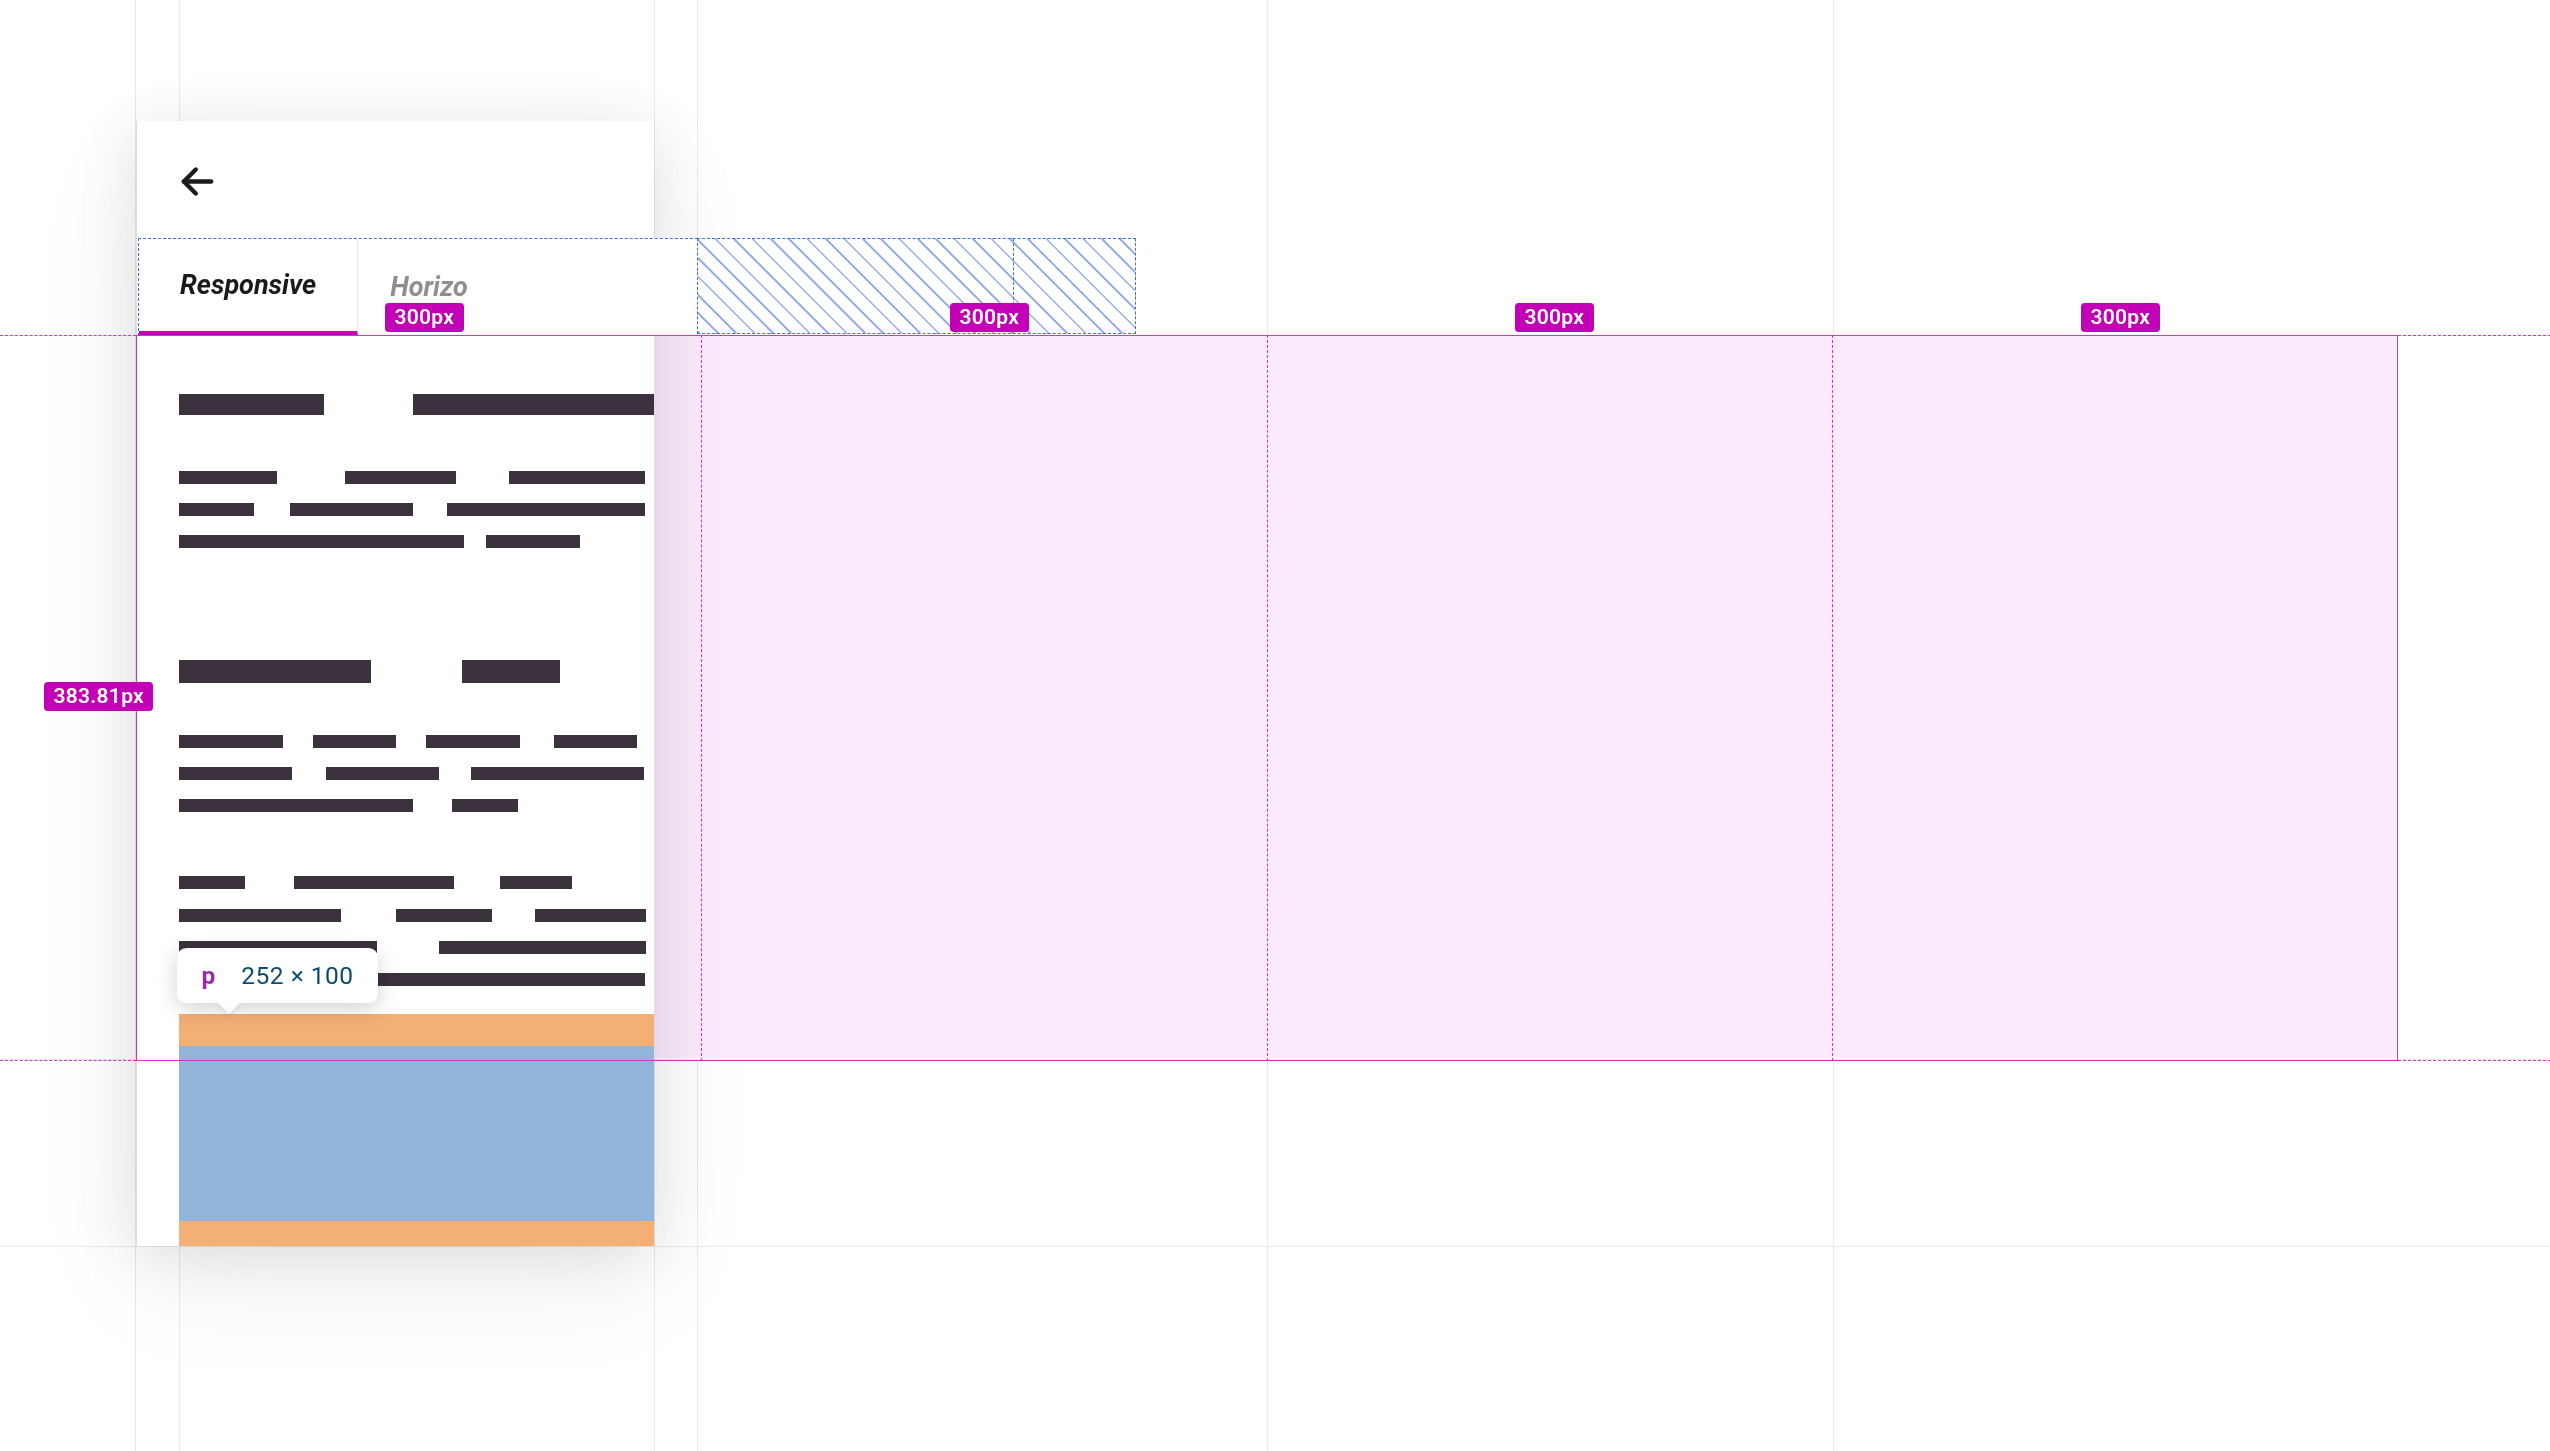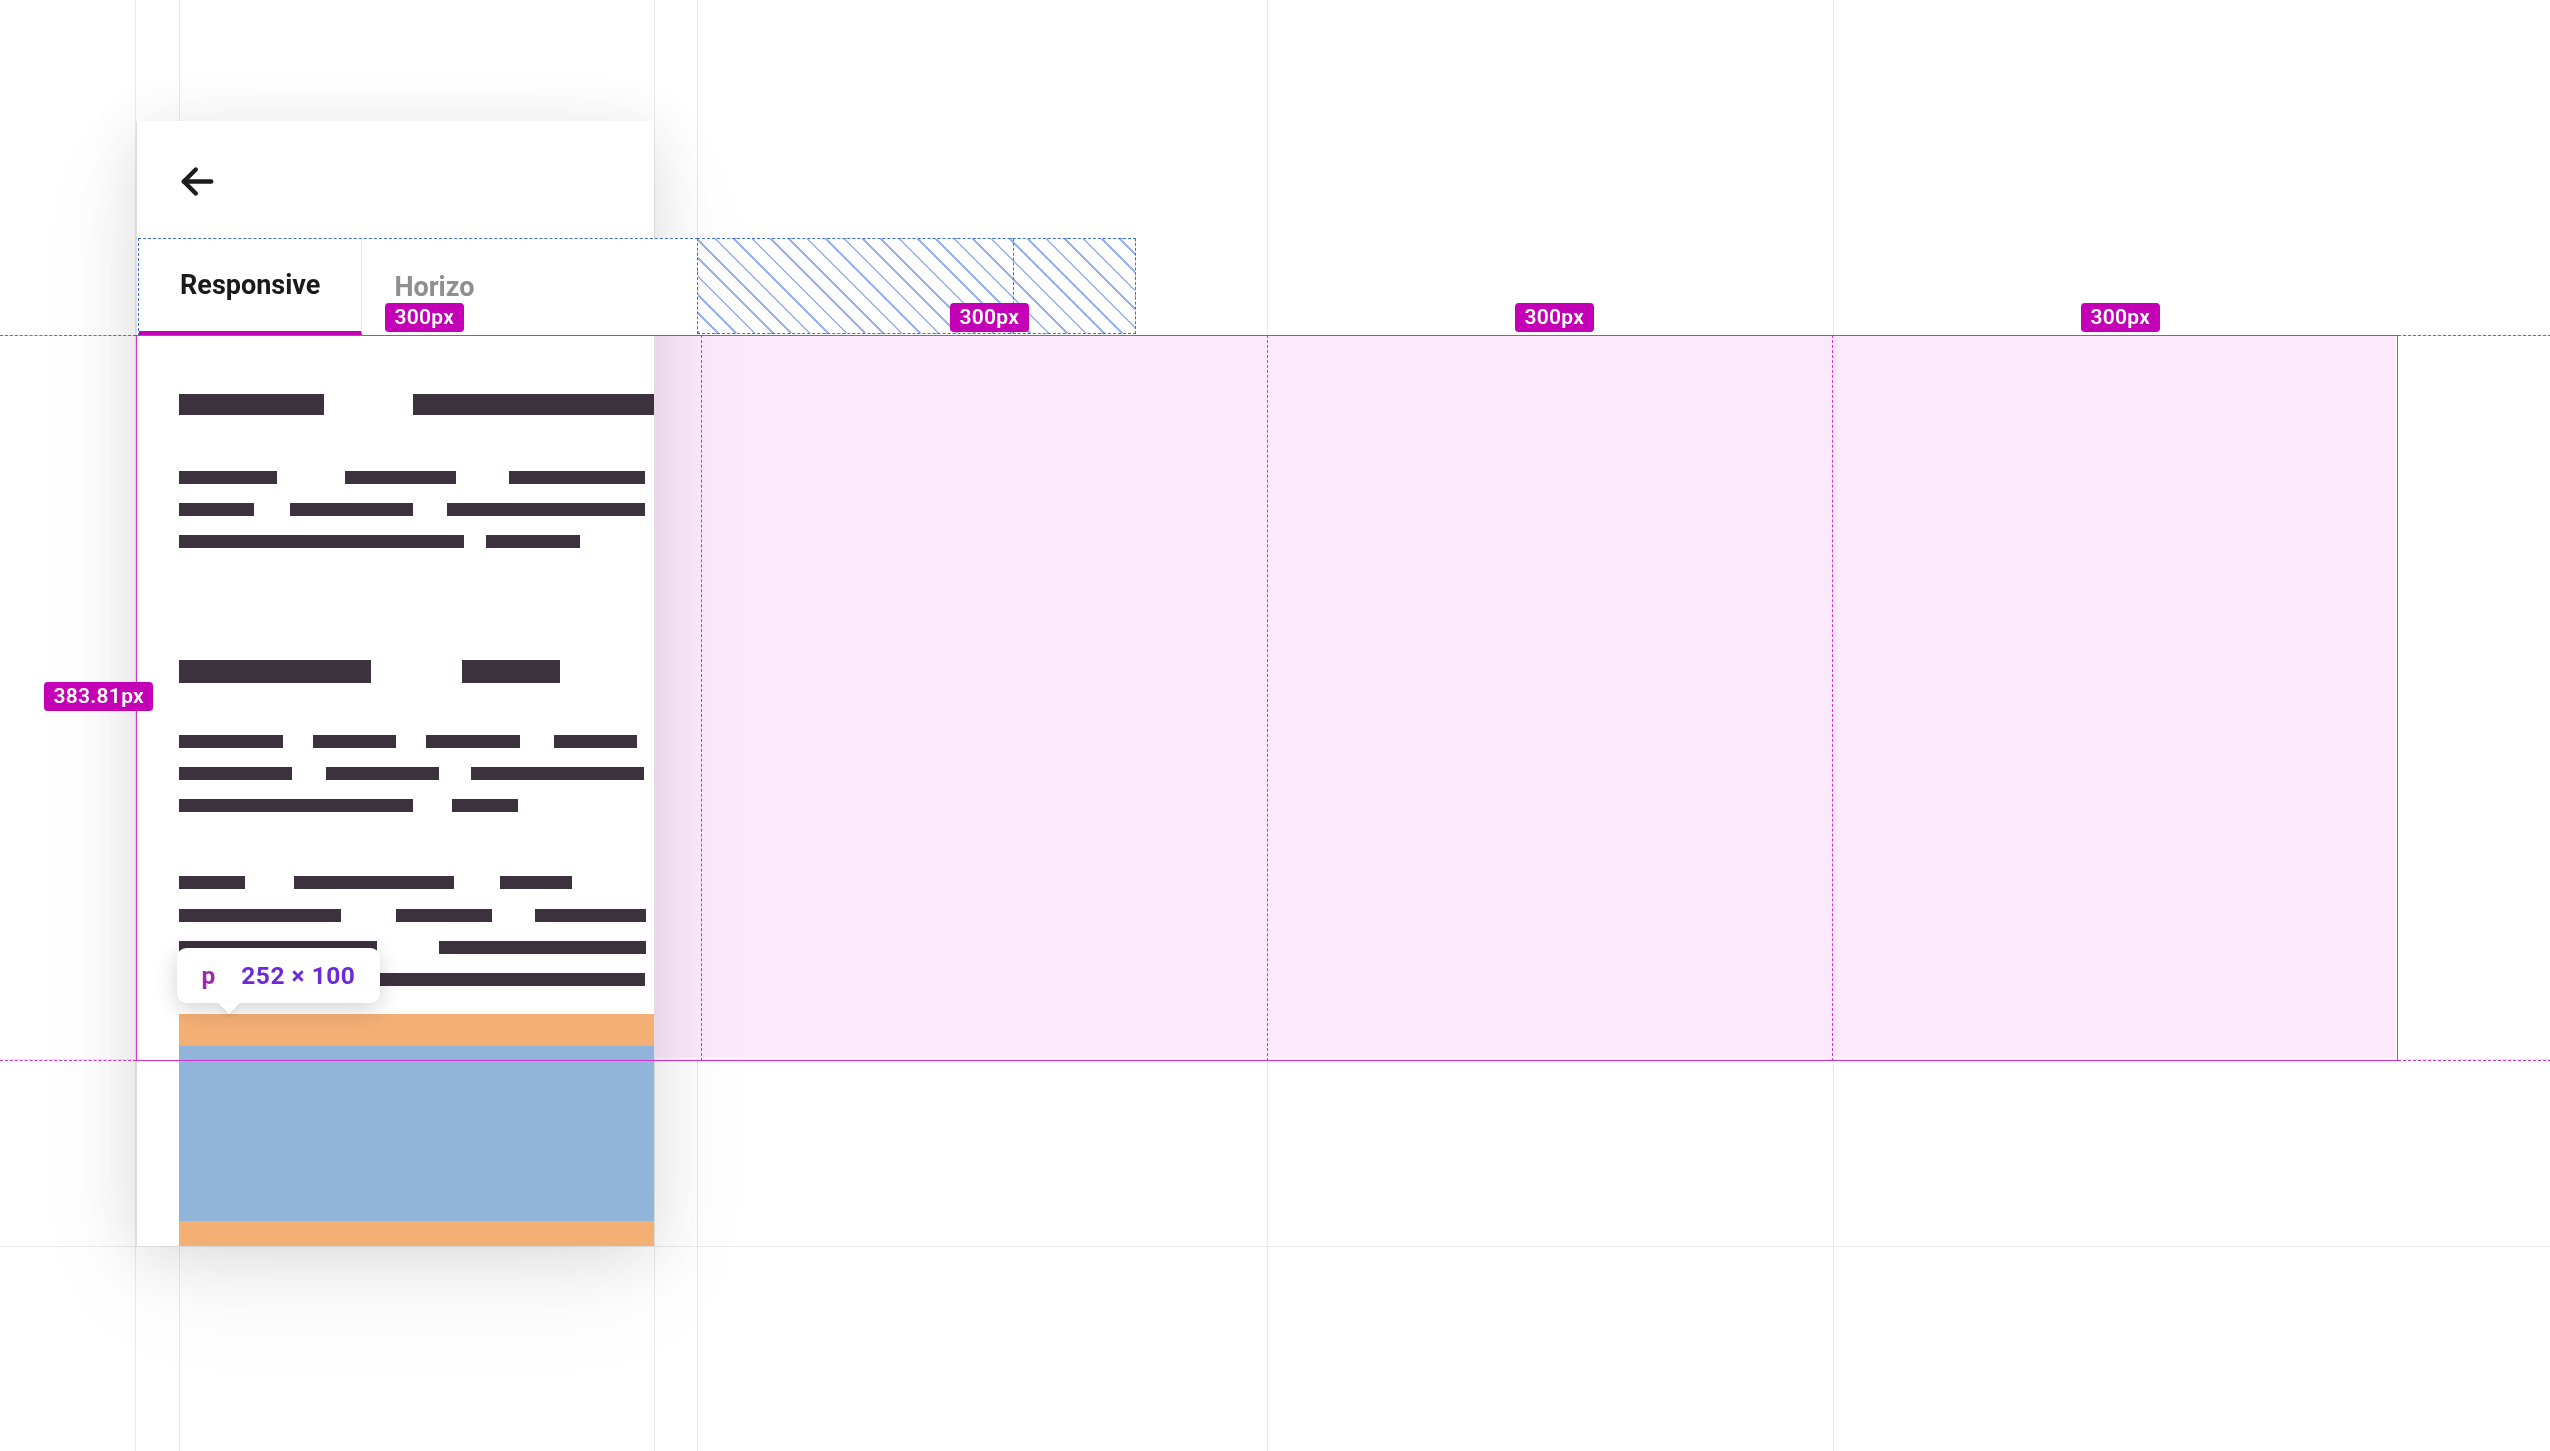--- a/index.html
+++ b/index.html
@@ -88,20 +88,21 @@
   }
 
   
   .tabs-row {
     position: absolute;
     display: flex;
     align-items: center;
     background: #fff;
     border: 1.9px dashed #3b6ee6;
     border-right: none;
+    font-style: italic;
   }
   .tab {
     display: flex;
     align-items: center;
     justify-content: center;
     font-size: 27px;
     font-weight: 700;
     color: #8f8f92;
     padding: 0 41px;
     height: 100%;
@@ -151,21 +152,21 @@
     background: #ffffff;
     border-radius: 9.4px;
     box-shadow: 0 5.7px 22.6px rgba(0,0,0,0.18);
     padding: 13px 24.5px;
     display: flex;
     align-items: baseline;
     gap: 26px;
     font-size: 24.5px;
   }
   .el-tip .tag { color: #9c27b0; font-weight: 700; text-transform: lowercase; }
-  .el-tip .size { color: #6d28d9; font-weight: 700; letter-spacing: 0.5px; }
+  .el-tip .size { color: #0c4a6e; font-weight: 400; letter-spacing: 0.5px; }
   .el-tip::after {
     content: "";
     position: absolute;
     bottom: -11.3px;
     left: 41px;
     width: 0; height: 0;
     border-left: 11.3px solid transparent;
     border-right: 11.3px solid transparent;
     border-top: 11.3px solid #fff;
     filter: drop-shadow(0 2.8px 2.8px rgba(0,0,0,0.08));

